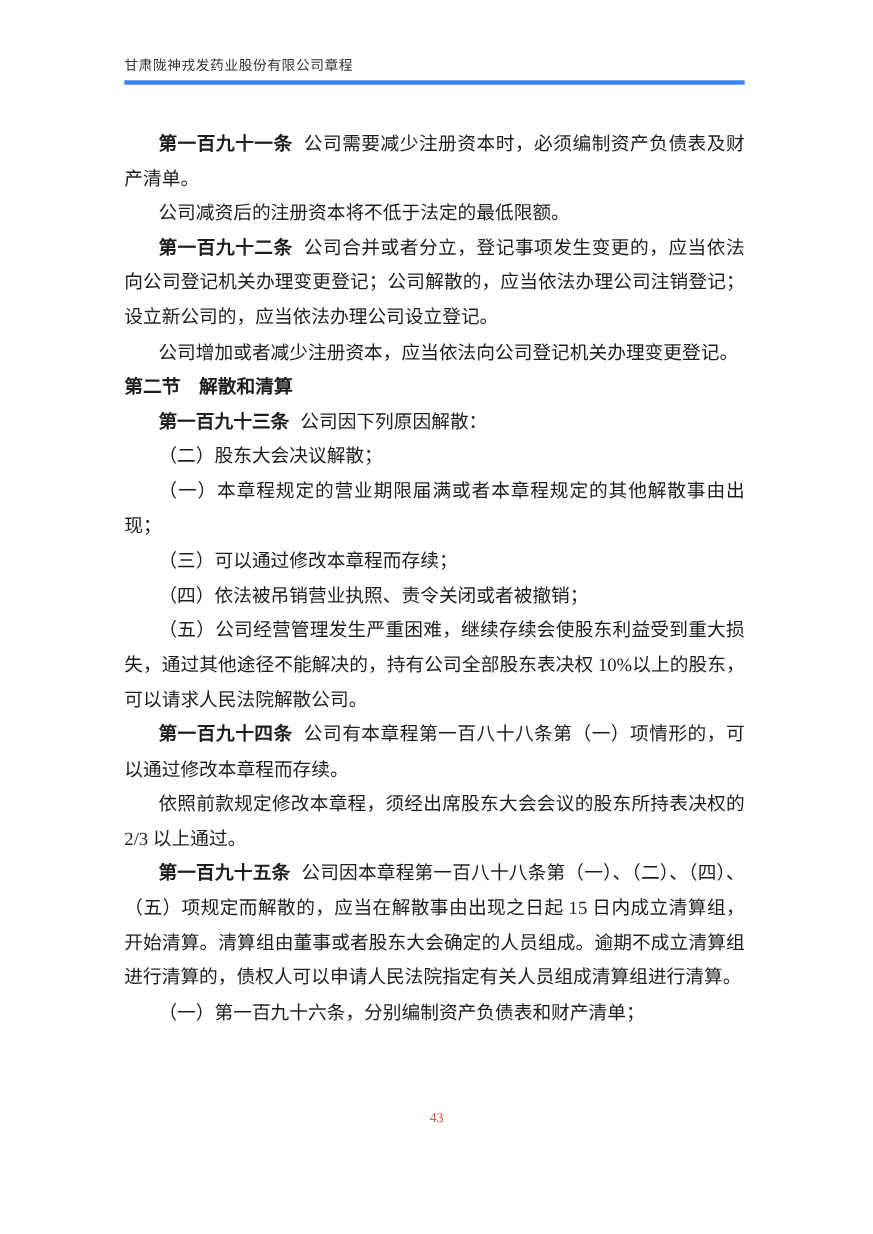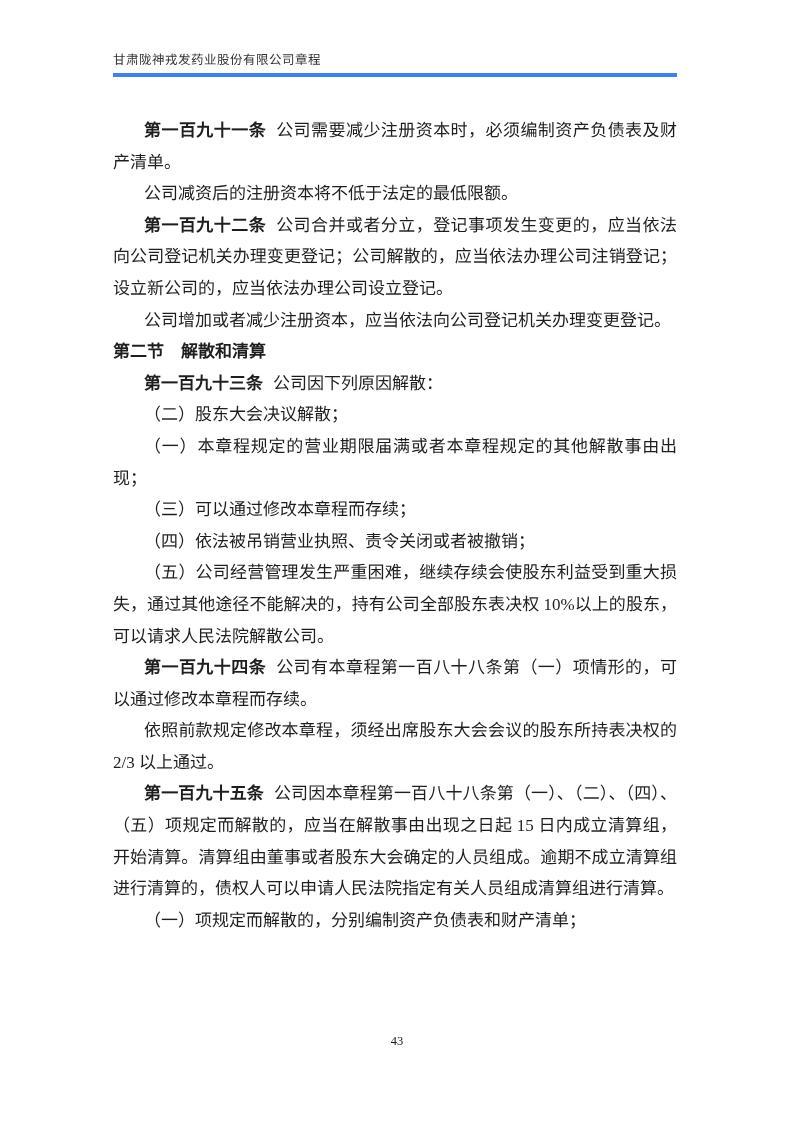--- a/index.html
+++ b/index.html
@@ -52,25 +52,25 @@
   }
   .section-heading {
     text-align: left;
     font-weight: bold;
     text-indent: 0;
     font-family: "Liberation Sans", "DejaVu Sans", sans-serif;
   }
   .page-footer {
     position: absolute;
     left: 0;
-    top: 1034px;
+    top: 1009px;
     width: 794px;
     text-align: center;
     font-size: 12.5px;
-    color: #0f172a;
+    color: #ef4444;
   }
 </style>
 </head>
 <body>
 
 <div class="page">
 
   <div class="page-header">
     <span>甘肃陇神戎发药业股份有限公司章程</span>
   </div>
@@ -100,21 +100,21 @@
 
     <p class="para-indent"><span>（五）公司经营管理发生严重困难，继续存续会使股东利益受到重大损失，通过其他途径不能解决的，持有公司全部股东表决权 10%以上的股东，可以请求人民法院解散公司。</span></p>
 
     <p class="para-indent"><span class="article-number">第一百九十四条</span><span>公司有本章程第一百八十八条第（一）项情形的，可以通过修改本章程而存续。</span></p>
 
     <p class="para-indent"><span>依照前款规定修改本章程，须经出席股东大会会议的股东所持表决权的 2/3 以上通过。</span></p>
 
     <p class="para-indent"><span class="article-number">第一百九十五条</span><span>公司因本章程第一百八十八条第（一）、（二）、（四）、（五）项规定而解散的，应当在解散事由出现之日起 15 日内成立清算组，开始清算。清算组由董事或者股东大会确定的人员组成。逾期不成立清算组进行清算的，债权人可以申请人民法院指定有关人员组成清算组进行清算。</span></p>
 
 
-    <p class="para-indent"><span>（一）项规定而解散的，分别编制资产负债表和财产清单；</span></p>
+    <p class="para-indent"><span>（一）第一百九十六条，分别编制资产负债表和财产清单；</span></p>
 
   </div>
 
   <div class="page-footer">
     <span>43</span>
   </div>
 
 </div>
 
 </body></html>

